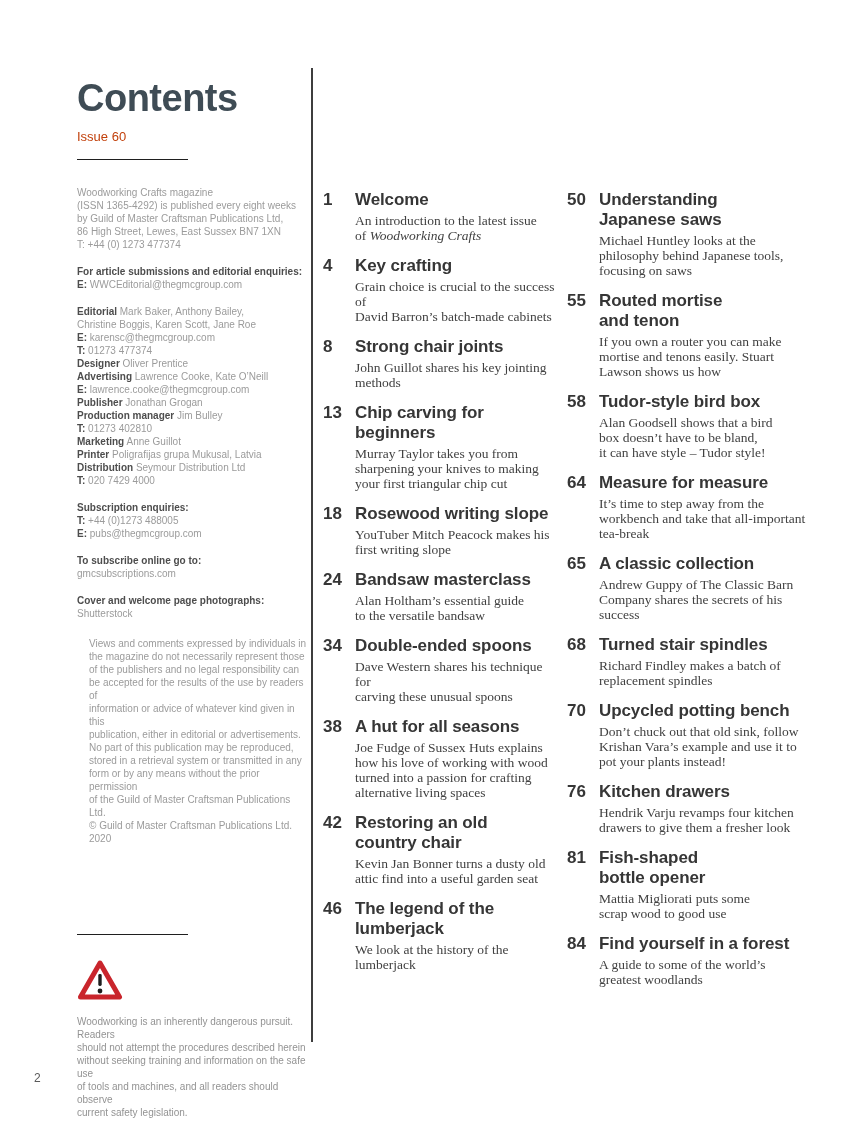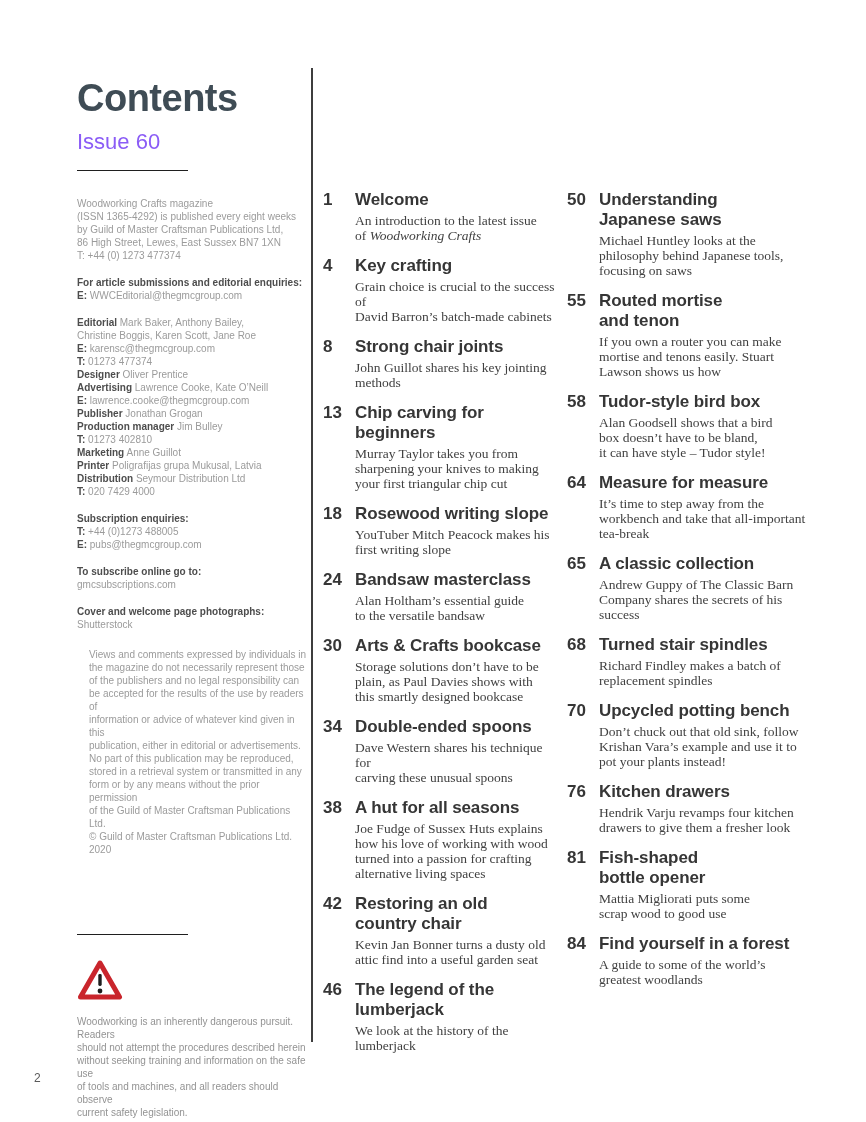--- a/index.html
+++ b/index.html
@@ -16,21 +16,21 @@
   
   .sidebar { position: absolute; left: 77px; top: 78px; width: 230px; }
   .contents-title {
     margin: 0;
     font-size: 38px;
     font-weight: 700;
     letter-spacing: -0.5px;
     color: #3f4c55;
     line-height: 1.1;
   }
-  .issue-label { margin-top: 9px; font-size: 22px; color: #8b5cf6; }
+  .issue-label { margin-top: 9px; font-size: 13px; color: #c2410c; }
   .rule {
     border: none;
     border-top: 1.5px solid #1f1f1f;
     width: 111px;
     margin: 15px 0 0 0;
   }
   .masthead { margin-top: 26px; font-size: 10px; line-height: 13px; color: #9b9b9b; }
   .mh-block { margin: 0 0 14px 0; }
   .mh-line { min-height: 13px; }
   .mh-b { color: #4d4d4d; font-weight: 700; }
@@ -254,29 +254,20 @@
 
   <div class="entry">
     <div class="entry-num">24</div>
     <div class="entry-body">
       <h3 class="entry-title">Bandsaw masterclass</h3>
       <p class="entry-desc"><span>Alan Holtham’s essential guide
 to the versatile bandsaw</span><em></em></p>
     </div>
   </div>
 
-  <div class="entry">
-    <div class="entry-num">30</div>
-    <div class="entry-body">
-      <h3 class="entry-title">Arts &amp; Crafts bookcase</h3>
-      <p class="entry-desc"><span>Storage solutions don’t have to be
-plain, as Paul Davies shows with
-this smartly designed bookcase</span><em></em></p>
-    </div>
-  </div>
 
   <div class="entry">
     <div class="entry-num">34</div>
     <div class="entry-body">
       <h3 class="entry-title">Double-ended spoons</h3>
       <p class="entry-desc"><span>Dave Western shares his technique for
 carving these unusual spoons</span><em></em></p>
     </div>
   </div>
 

